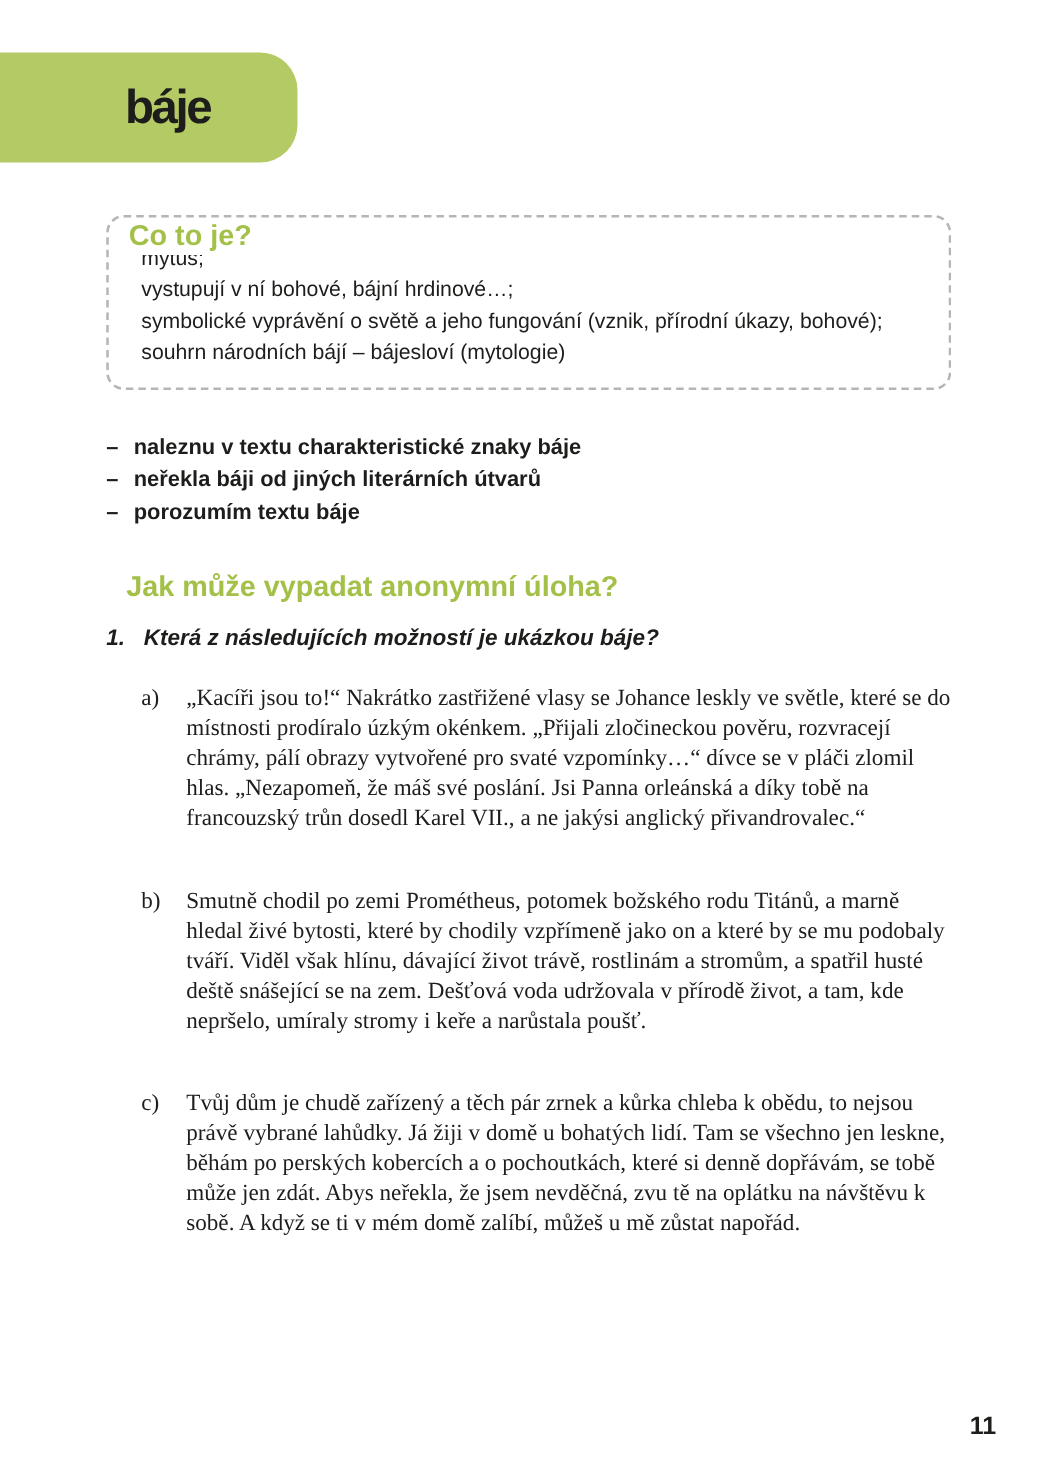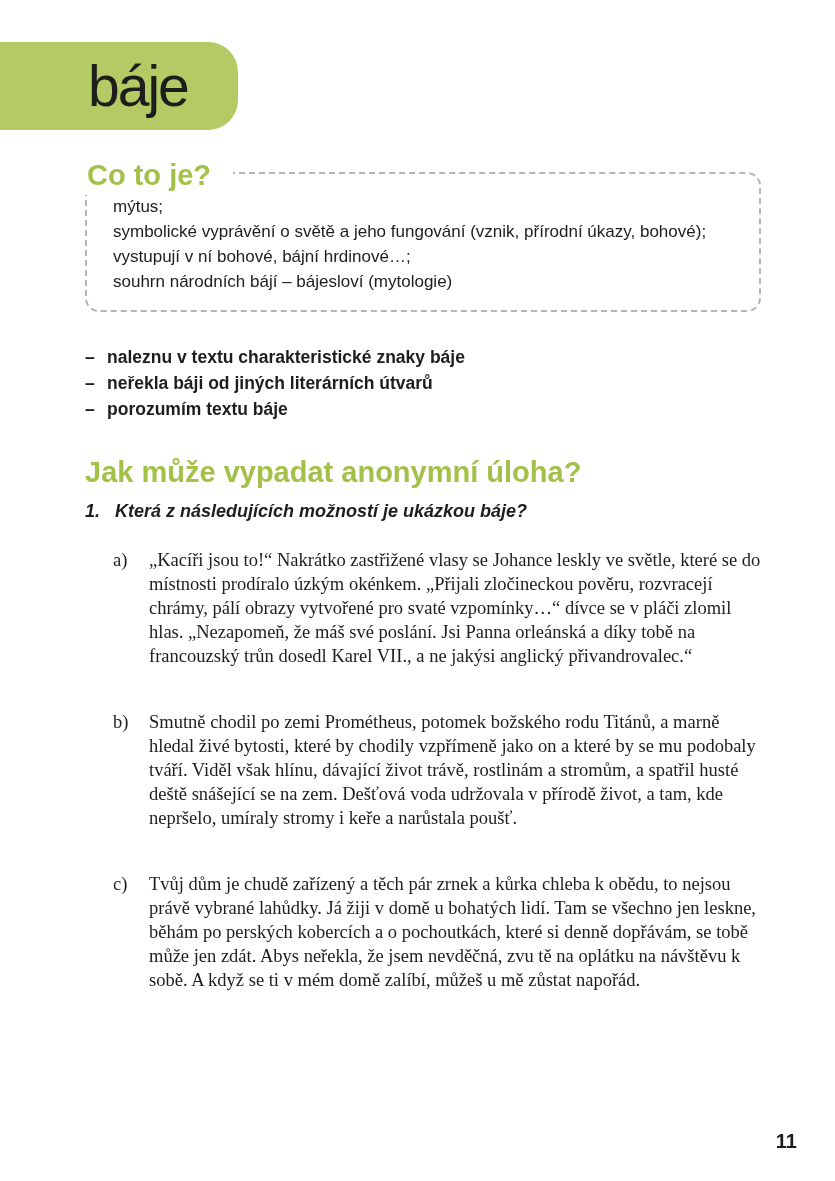--- a/index.html
+++ b/index.html
@@ -14,27 +14,27 @@
     position:relative;width:835px;height:1181px;margin:0 auto;
     background:#ffffff;overflow:hidden;
   }
   
   .banner{
     position:absolute;top:42px;left:0;width:238px;height:88px;
     background:var(--banner);border-radius:0 30px 30px 0;
     display:flex;align-items:center;
   }
   .banner .banner-title{
-    margin:4px;padding-left:84px;font-size:57px;line-height:1;
-    font-weight:normal;letter-spacing:-2px;color:var(--ink);
+    margin:16px;padding-left:84px;font-size:38px;line-height:1;
+    font-weight:bold;letter-spacing:-2px;color:var(--ink);
   }
   .content{position:absolute;left:85px;top:148px;width:676px;}
   .green-heading{
-    color:var(--accent);font-weight:bold;font-size:29px;line-height:1.15;
-    margin:0;letter-spacing:0;
+    color:var(--accent);font-weight:bold;font-size:23px;line-height:1.15;
+    margin:16px;letter-spacing:0;
   }
   
   .dashed-box{
     position:relative;margin-top:24px;
     border:2px dashed #b5b5b5;border-radius:14px;
     padding:20px 20px 16px 26px;
   }
   .box-heading{
     position:absolute;top:-15px;left:-6px;background:#ffffff;
     padding:0 22px 3px 6px;
@@ -74,22 +74,22 @@
 
   <div class="banner">
     <h1 class="banner-title">báje</h1>
   </div>
 
   <div class="content">
 
     <div class="dashed-box">
       <div class="box-heading green-heading">Co to je?</div>
       <div class="box-item">mýtus;</div>
+      <div class="box-item">vystupují v ní bohové, bájní hrdinové…;</div>
       <div class="box-item">symbolické vyprávění o světě a jeho fungování (vznik, přírodní úkazy, bohové);</div>
-      <div class="box-item">vystupují v ní bohové, bájní hrdinové…;</div>
       <div class="box-item">souhrn národních bájí – bájesloví (mytologie)</div>
     </div>
 
     <div class="dovedu">
       <div class="dash-list">
         <div class="dash-item">
           <span class="marker">–</span>
           <span>naleznu v textu charakteristické znaky báje</span>
         </div>
         <div class="dash-item">

